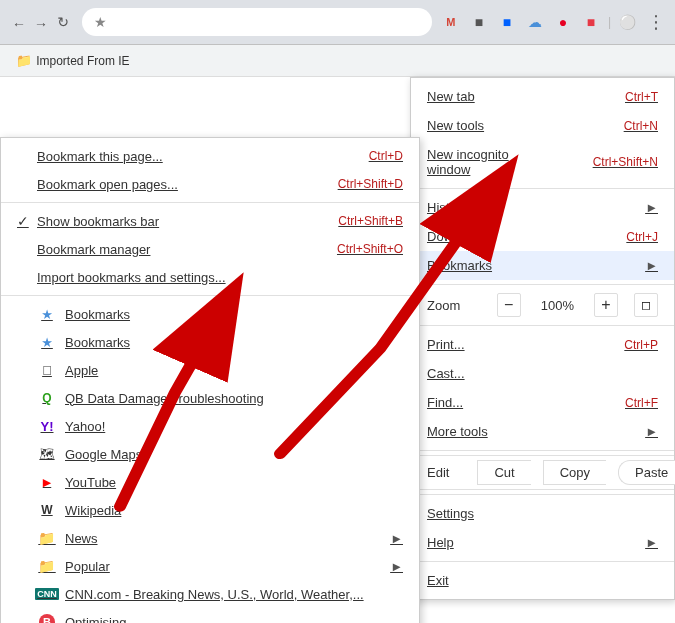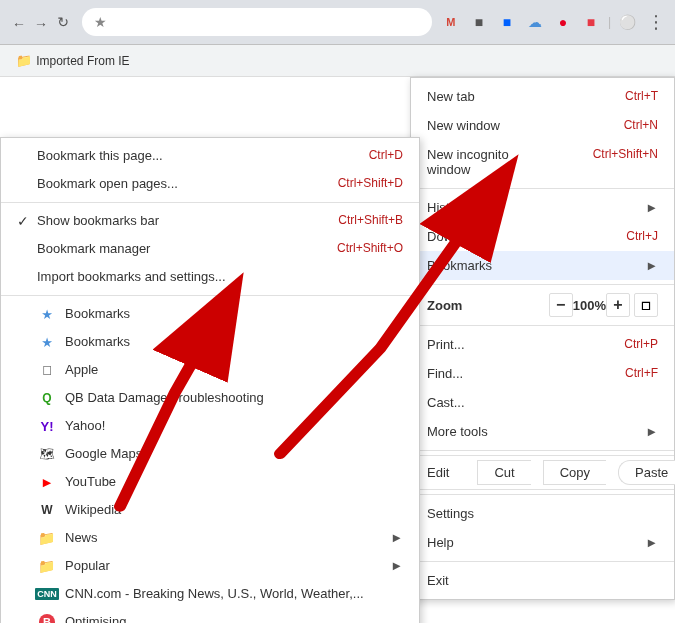--- a/index.html
+++ b/index.html
@@ -85,25 +85,27 @@
       top: 60px;
       width: 420px;
       background: white;
       border: 1px solid #ccc;
       box-shadow: 2px 2px 8px rgba(0,0,0,0.2);
       z-index: 100;
       padding: 4px 0;
     }
     .menu-item {
       display: flex;
+      align-items: center;
       padding: 6px 16px;
       cursor: pointer;
       color: #333;
       position: relative;
       min-height: 28px;
+      text-decoration: underline;
     }
     .menu-item .item-label {
       flex: 1;
     }
     .menu-item .shortcut {
       color: #b91c1c;
       font-size: 12px;
       margin-left: 40px;
     }
     .menu-item .check {
@@ -148,25 +150,24 @@
     }
     .right-menu .menu-item.highlighted {
       background: #e8f0fe;
     }
 
     
     .zoom-row {
       display: flex;
       align-items: center;
       padding: 4px 16px;
-      gap: 0;
-      font-weight: bold;
+      gap: 12px;
     }
     .zoom-label { flex: 1; color: #333; }
-    .zoom-value { color: #333; margin: 0 0; }
+    .zoom-value { color: #333; margin: 0 8px; }
     .zoom-btn {
       width: 24px;
       height: 24px;
       border: 1px solid #ddd;
       background: white;
       display: flex;
       align-items: center;
       justify-content: center;
       cursor: pointer;
       font-size: 16px;
@@ -260,21 +261,21 @@
 </div>
 
 <div class="main-content">
 
   <div class="right-menu">
     <div class="menu-item">
       <span class="item-label">New tab</span>
       <span class="shortcut">Ctrl+T</span>
     </div>
     <div class="menu-item">
-      <span class="item-label">New window</span>
+      <span class="item-label">New tools</span>
       <span class="shortcut">Ctrl+N</span>
     </div>
     <div class="menu-item">
       <span class="item-label">New incognito window</span>
       <span class="shortcut">Ctrl+Shift+N</span>
     </div>
     <div class="menu-separator"></div>
     <div class="menu-item">
       <span class="item-label">History</span>
       <span class="arrow">►</span>
@@ -295,25 +296,25 @@
       <span class="zoom-value">100%</span>
       <div class="zoom-btn">+</div>
       <div class="zoom-fullscreen" style="font-size:12px;">◻</div>
     </div>
     <div class="menu-separator"></div>
     <div class="menu-item">
       <span class="item-label">Print...</span>
       <span class="shortcut">Ctrl+P</span>
     </div>
     <div class="menu-item">
+      <span class="item-label">Cast...</span>
+    </div>
+    <div class="menu-item">
       <span class="item-label">Find...</span>
       <span class="shortcut">Ctrl+F</span>
-    </div>
-    <div class="menu-item">
-      <span class="item-label">Cast...</span>
     </div>
     <div class="menu-item">
       <span class="item-label">More tools</span>
       <span class="arrow">►</span>
     </div>
     <div class="menu-separator"></div>
 
     <div class="edit-row">
       <span class="edit-label">Edit</span>
       <button class="edit-btn">Cut</button>

